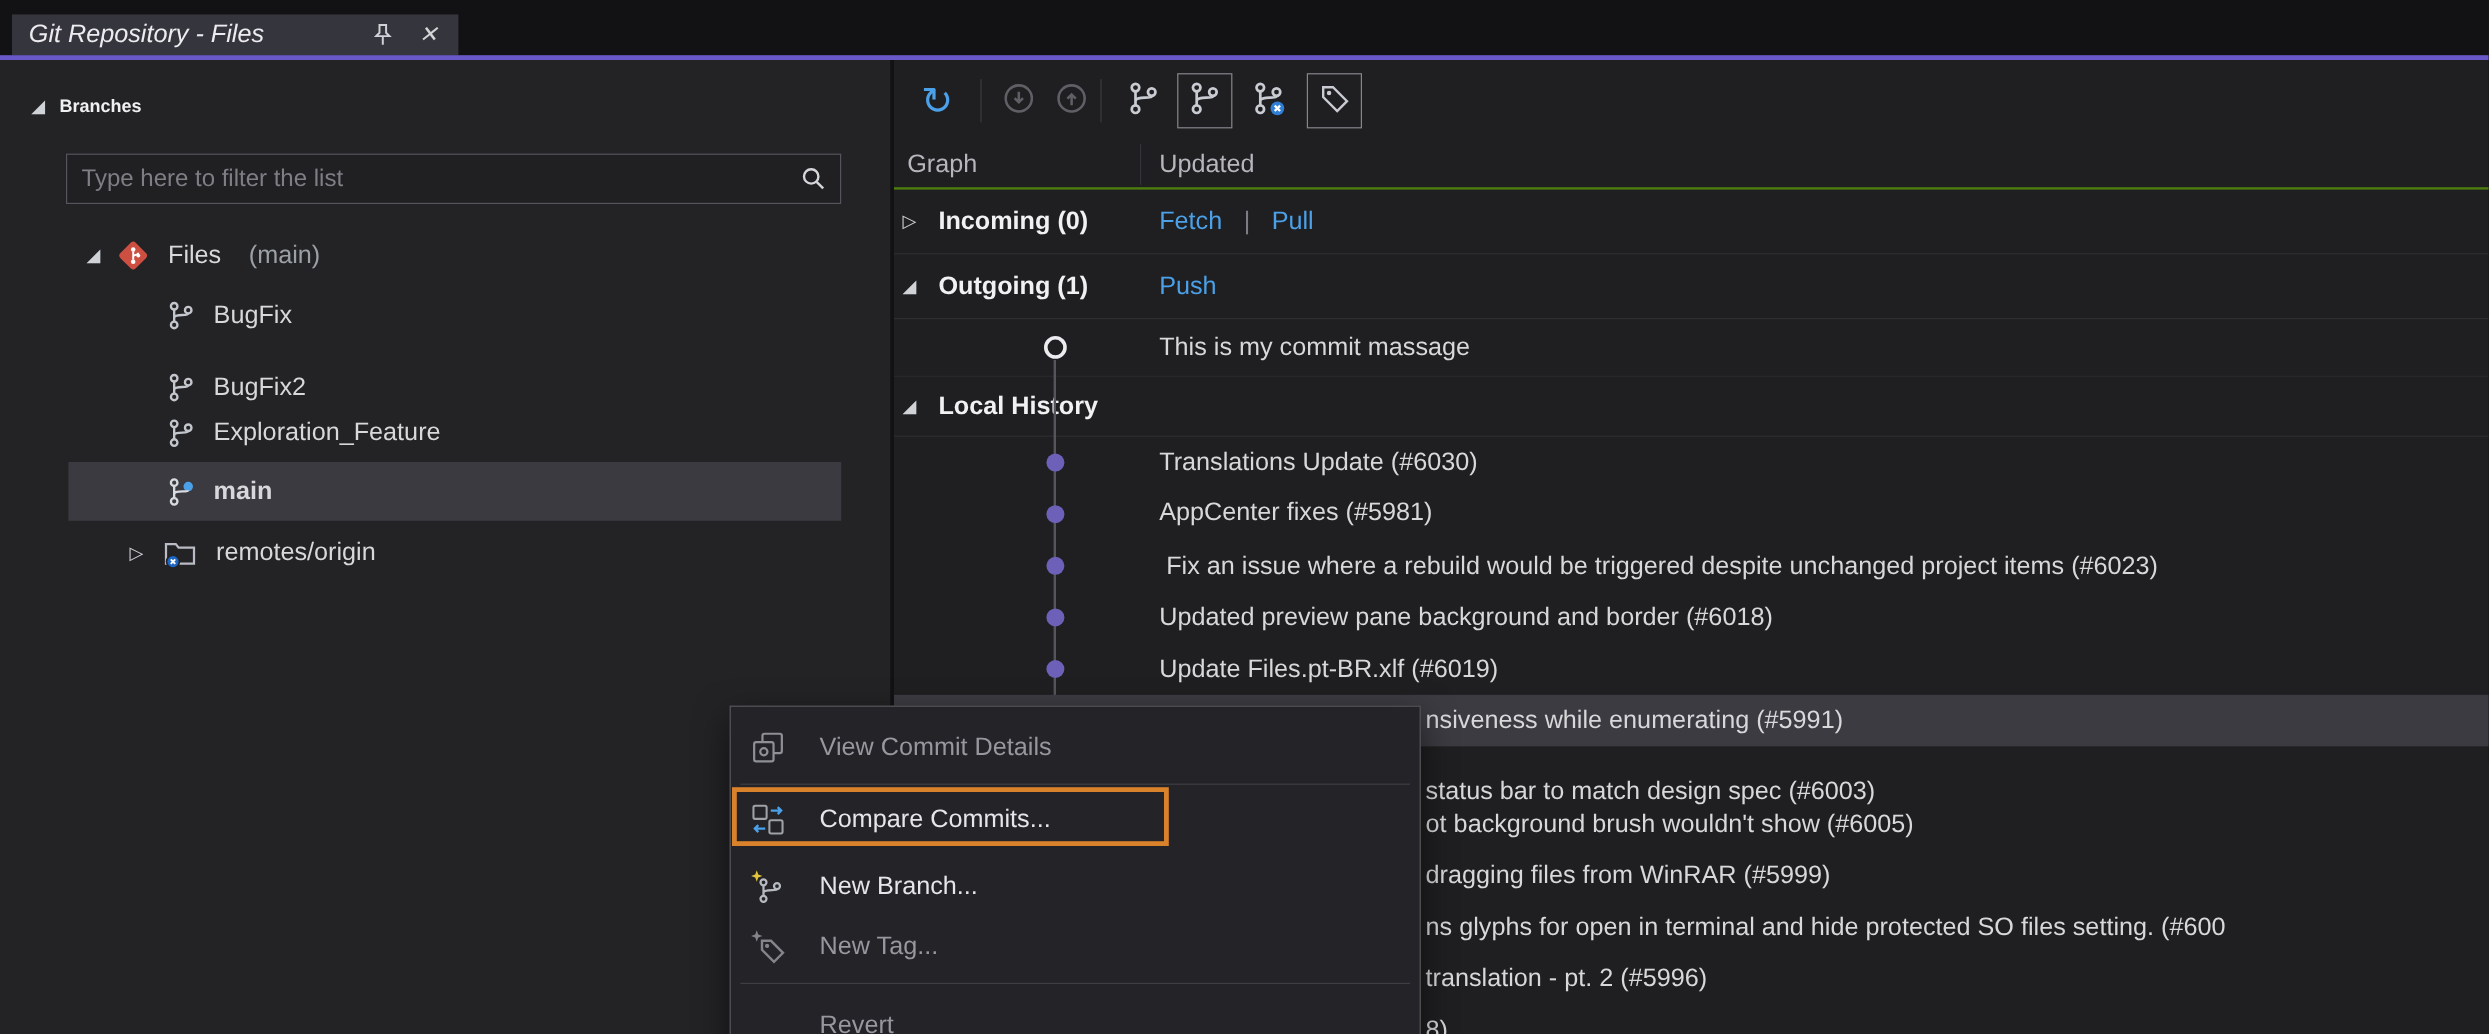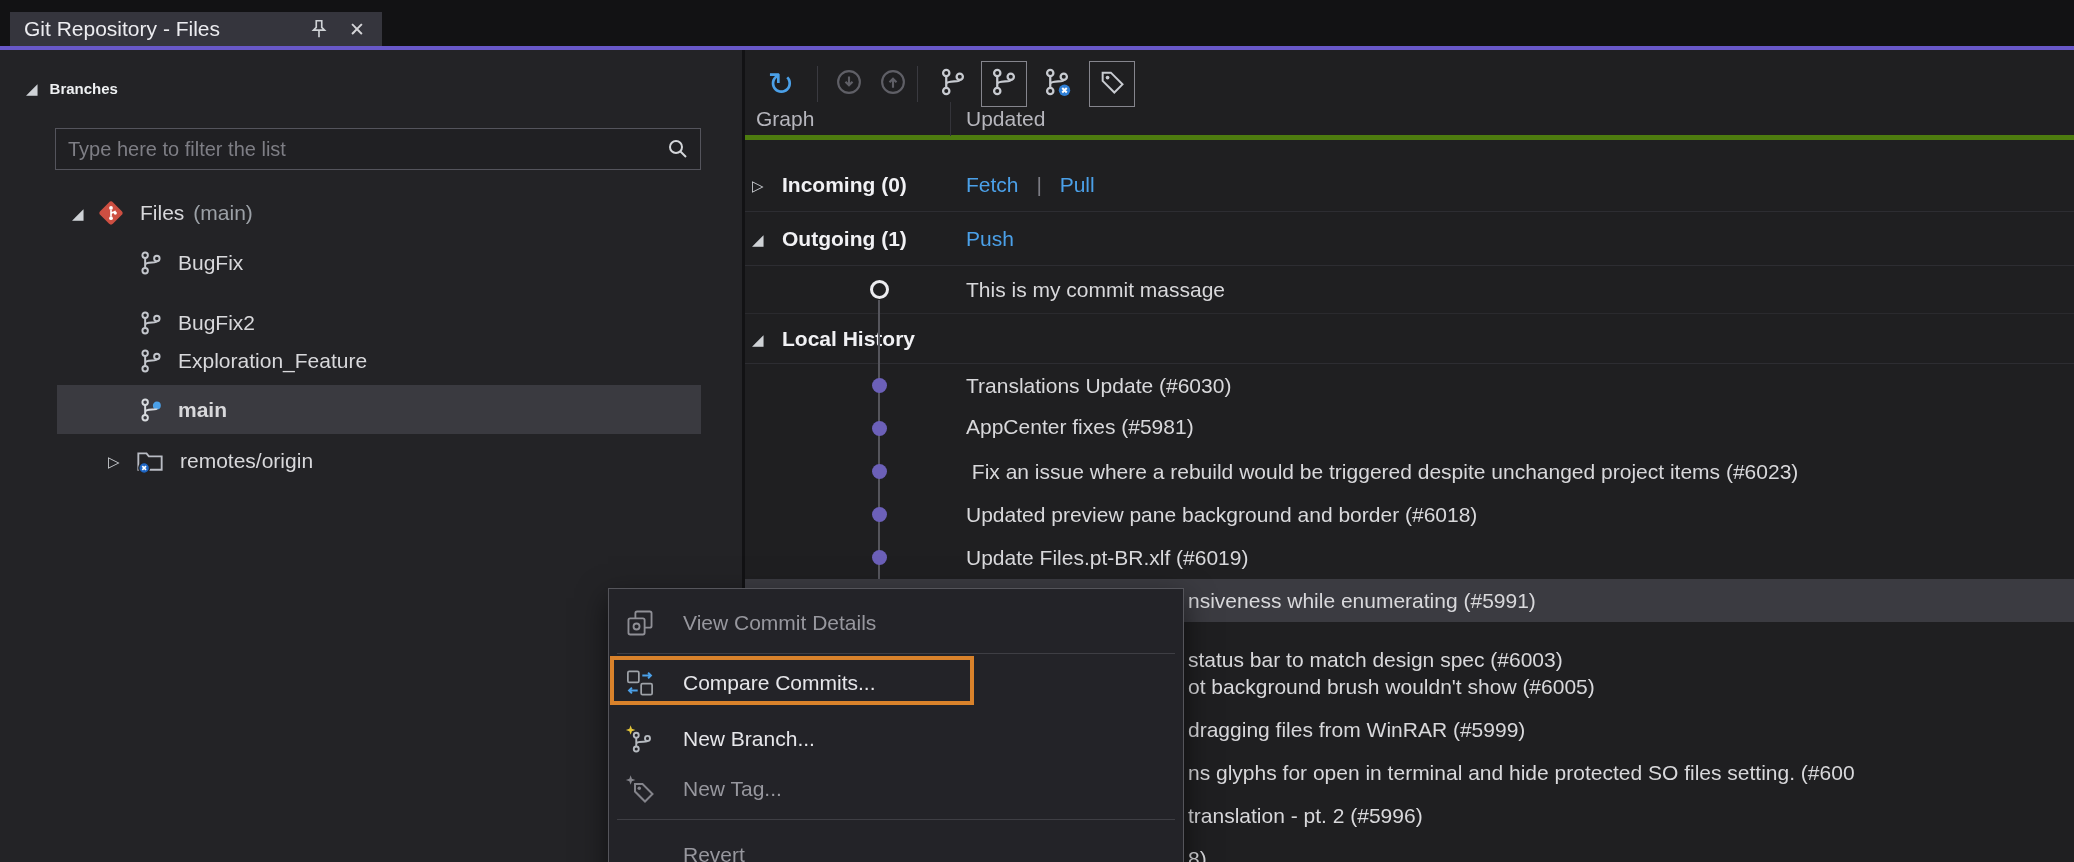--- a/index.html
+++ b/index.html
@@ -1,20 +1,20 @@
 <!DOCTYPE html>
 <html><head>
 <meta charset="utf-8">
 <style>
   html,body{margin:0;padding:0;background:#151517;}
   .root{position:relative;width:2074px;height:862px;overflow:hidden;background:#1f1f21;
         font-family:"Liberation Sans",sans-serif;color:#dcdcdc;}
 
   
-  .titlebar{position:absolute;left:0;top:0;width:2074px;height:46px;background:#121214;}
+  .titlebar{position:absolute;left:0;top:0;width:2074px;height:46px;background:#121214;font-style:italic;}
   .tab{position:absolute;left:10px;top:12px;width:372px;height:34px;background:#35353d;
        display:flex;align-items:center;gap:8px;padding:0 10px 0 14px;box-sizing:border-box;}
   .tab-title{flex:1;font-size:21px;color:#ececf0;white-space:nowrap;}
   .tab-btn{width:30px;height:30px;display:flex;align-items:center;justify-content:center;
            color:#d5d5d8;font-size:19px;cursor:default;}
   .accent-line{position:absolute;left:0;top:46px;width:2074px;height:4px;background:#6858c8;}
 
   
   .branches-pane{position:absolute;left:0;top:50px;width:742px;height:812px;background:#232326;}
   .pane-divider{position:absolute;left:742px;top:50px;width:3px;height:812px;background:#121214;}
@@ -26,33 +26,33 @@
   .filter-box input{position:absolute;left:0;top:0;width:100%;height:100%;box-sizing:border-box;
               background:transparent;border:none;outline:none;color:#f0abfc;font-size:20px;
               font-family:"Liberation Sans",sans-serif;padding:0 48px 0 12px;}
   .filter-box input::placeholder{color:#7e7e85;}
   .filter-search{position:absolute;right:10px;top:8px;}
   .tree-row{position:absolute;left:0;width:742px;height:49px;}
   .tree-row .tri{position:absolute;top:50%;transform:translateY(-50%);}
   .tree-row .ticon{position:absolute;top:50%;transform:translateY(-50%);display:flex;}
   .tree-row .tlbl{position:absolute;top:50%;transform:translateY(-50%);font-size:21px;
                   color:#d8d8db;white-space:nowrap;display:flex;align-items:baseline;}
-  .tlbl .suffix{color:#9ba0a6;margin-left:9px;}
+  .tlbl .suffix{color:#9ba0a6;margin-left:23px;}
   .sel-bg{position:absolute;left:57px;top:0;width:644px;height:100%;background:#3a3a40;}
   .bold{font-weight:bold;color:#ffffff;}
 
   
   .history-pane{position:absolute;left:745px;top:50px;width:1329px;height:812px;background:#1f1f21;}
   .tb-btn{position:absolute;top:12px;width:44px;height:44px;display:flex;align-items:center;justify-content:center;}
   .tb-box{position:absolute;top:11px;width:46px;height:46px;box-sizing:border-box;border:1px solid #85858d;
           display:flex;align-items:center;justify-content:center;}
   .tb-sep{position:absolute;top:16px;width:1px;height:36px;background:#3a3a40;}
   .refresh-glyph{font-size:32px;color:#4ba0e8;line-height:1;}
-  .hdr-row{position:absolute;left:0;top:48px;width:1329px;height:42px;box-sizing:border-box;
-           border-bottom:5px solid #4d7c0f;}
+  .hdr-row{position:absolute;left:0;top:66px;width:1329px;height:42px;box-sizing:border-box;
+           border-bottom:2px solid #4d7c0f;}
   .hdr-cell{position:absolute;top:0;height:42px;line-height:42px;font-size:21px;color:#b6b6bd;}
   .col-div{position:absolute;left:205px;top:4px;width:1px;height:34px;background:#34343a;}
   .sec-row{position:absolute;left:0;width:1329px;box-sizing:border-box;border-bottom:1px solid #2d2d32;}
   .sec-row .tri{position:absolute;top:50%;transform:translateY(-50%);left:7px;}
   .sec-lbl{position:absolute;left:37px;top:50%;transform:translateY(-50%);
            font-size:21px;font-weight:bold;color:#f1f1f4;white-space:nowrap;}
   .links{position:absolute;left:221px;top:50%;transform:translateY(-50%);font-size:21px;white-space:nowrap;}
   .link{color:#4ba0e8;cursor:pointer;}
   .link-pipe{color:#7c7c84;margin:0 12px;}
   .msg{position:absolute;left:221px;height:43px;display:flex;align-items:center;

